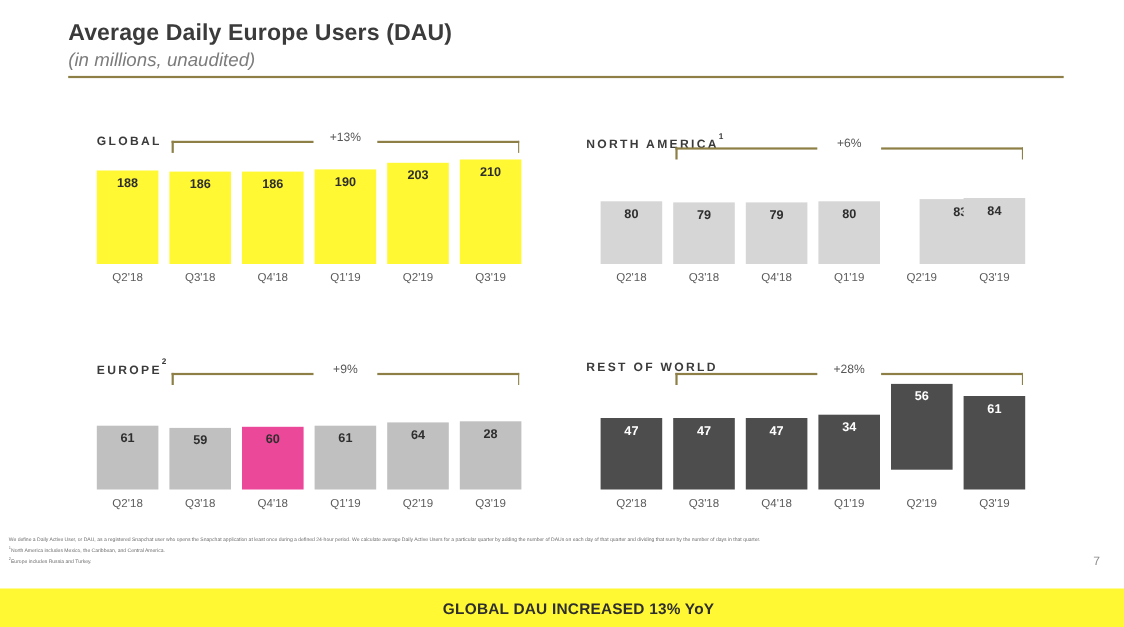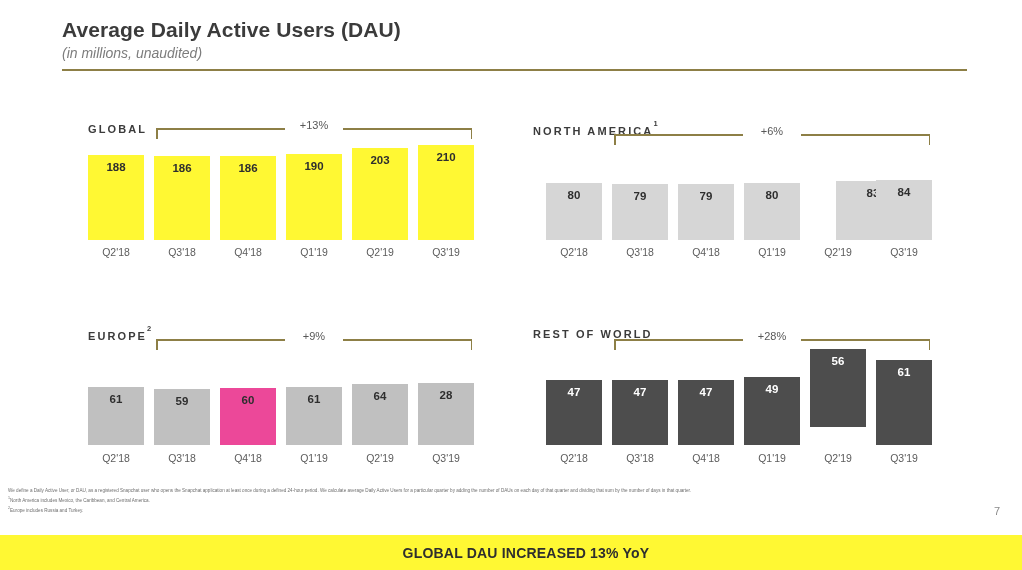--- a/index.html
+++ b/index.html
@@ -25,21 +25,21 @@
   }
   .slide-title {
     font-size: 21px;
     font-weight: bold;
     color: #3b3b3b;
     letter-spacing: 0.1px;
     line-height: 1.15;
     margin: 0;
   }
   .slide-subtitle {
-    font-size: 14px;
+    font-size: 17px;
     font-style: italic;
     color: #7c7c7c;
     margin-top: 3px;
   }
   .header-rule {
     position: absolute;
     left: 62px;
     top: 69px;
     width: 905px;
     height: 2px;
@@ -158,21 +158,21 @@
     font-weight: bold;
     color: #2e2e2e;
     letter-spacing: 0.2px;
     margin-left: 30px;
   }
 </style>
 </head>
 <body>
 
 <div class="slide-header">
-  <div class="slide-title">Average Daily Active Users (DAU)</div>
+  <div class="slide-title">Average Daily Europe Users (DAU)</div>
   <div class="slide-subtitle">(in millions, unaudited)</div>
 </div>
 <div class="header-rule"></div>
 
 <div id="panels-root">
     <div class="panel" style="left: 88px; top: 95px;">
       <div class="panel-title">GLOBAL</div>
     </div>
     <div class="bar-wrap" style="left: 88px; width: 56px; top: 155px; height: 85px;">
       <div class="bar" style="height: 85px; background: rgb(255, 248, 51);">
@@ -325,21 +325,21 @@
     </div>
     <div class="cat-label" style="left: 604px; width: 72px; top: 452px;">Q3'18</div>
     <div class="bar-wrap" style="left: 678px; width: 56px; top: 380px; height: 65px;">
       <div class="bar" style="height: 65px; background: rgb(77, 77, 77);">
         <div class="bar-value" style="color: rgb(255, 255, 255);">47</div>
       </div>
     </div>
     <div class="cat-label" style="left: 670px; width: 72px; top: 452px;">Q4'18</div>
     <div class="bar-wrap" style="left: 744px; width: 56px; top: 377px; height: 68px;">
       <div class="bar" style="height: 68px; background: rgb(77, 77, 77);">
-        <div class="bar-value" style="color: rgb(255, 255, 255);">49</div>
+        <div class="bar-value" style="color: rgb(255, 255, 255);">34</div>
       </div>
     </div>
     <div class="cat-label" style="left: 736px; width: 72px; top: 452px;">Q1'19</div>
     <div class="bar-wrap" style="left: 810px; width: 56px; top: 359px; height: 68px;">
       <div class="bar" style="height: 78px; background: rgb(77, 77, 77);">
         <div class="bar-value" style="color: rgb(255, 255, 255);">56</div>
       </div>
     </div>
     <div class="cat-label" style="left: 802px; width: 72px; top: 452px;">Q2'19</div>
     <div class="bar-wrap" style="left: 876px; width: 56px; top: 360px; height: 85px;">

